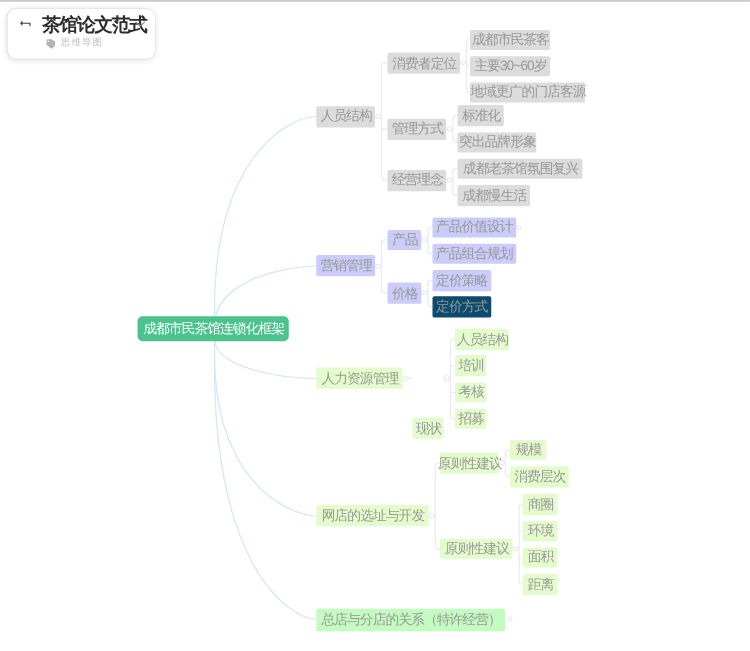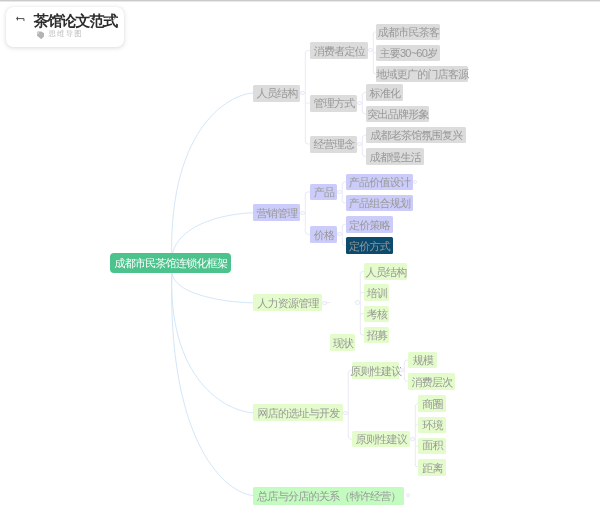--- a/index.html
+++ b/index.html
@@ -198,21 +198,21 @@
       <div class="node" style="left: 352px; top: 430.9px; width: 58px; height: 16.5px; background: rgb(228, 252, 203); color: rgb(152, 152, 152);">
         <span class="lbl">原则性建议</span>
       </div>
       <div class="handle" style="left: 410.4px; top: 436.95px; border-color: rgb(234, 234, 248);"></div>
       <div class="node" style="left: 418px; top: 395.4px; width: 28px; height: 16.5px; background: rgb(228, 252, 203); color: rgb(152, 152, 152);">
         <span class="lbl">商圈</span>
       </div>
       <div class="node" style="left: 418px; top: 416.6px; width: 28px; height: 16.5px; background: rgb(228, 252, 203); color: rgb(152, 152, 152);">
         <span class="lbl">环境</span>
       </div>
-      <div class="node" style="left: 418px; top: 437.8px; width: 28px; height: 16.5px; background: rgb(228, 252, 203); color: rgb(152, 152, 152); font-family: Liberation Mono, monospace;">
+      <div class="node" style="left: 418px; top: 437.8px; width: 28px; height: 16.5px; background: rgb(228, 252, 203); color: rgb(152, 152, 152);">
         <span class="lbl">面积</span>
       </div>
       <div class="node" style="left: 418px; top: 459px; width: 28px; height: 16.5px; background: rgb(228, 252, 203); color: rgb(152, 152, 152);">
         <span class="lbl">距离</span>
       </div>
       <div class="node" style="left: 253px; top: 486.5px; width: 151px; height: 18px; background: rgb(196, 251, 193); color: rgb(152, 152, 152);">
         <span class="lbl">总店与分店的关系（特许经营）</span>
       </div>
       <div class="handle" style="left: 405.8px; top: 493.3px; border-color: rgb(234, 234, 248);"></div>
       <div class="node root" style="left: 110px; top: 253px; width: 121px; height: 20px; background: rgb(76, 195, 141); color: rgb(255, 255, 255);">

